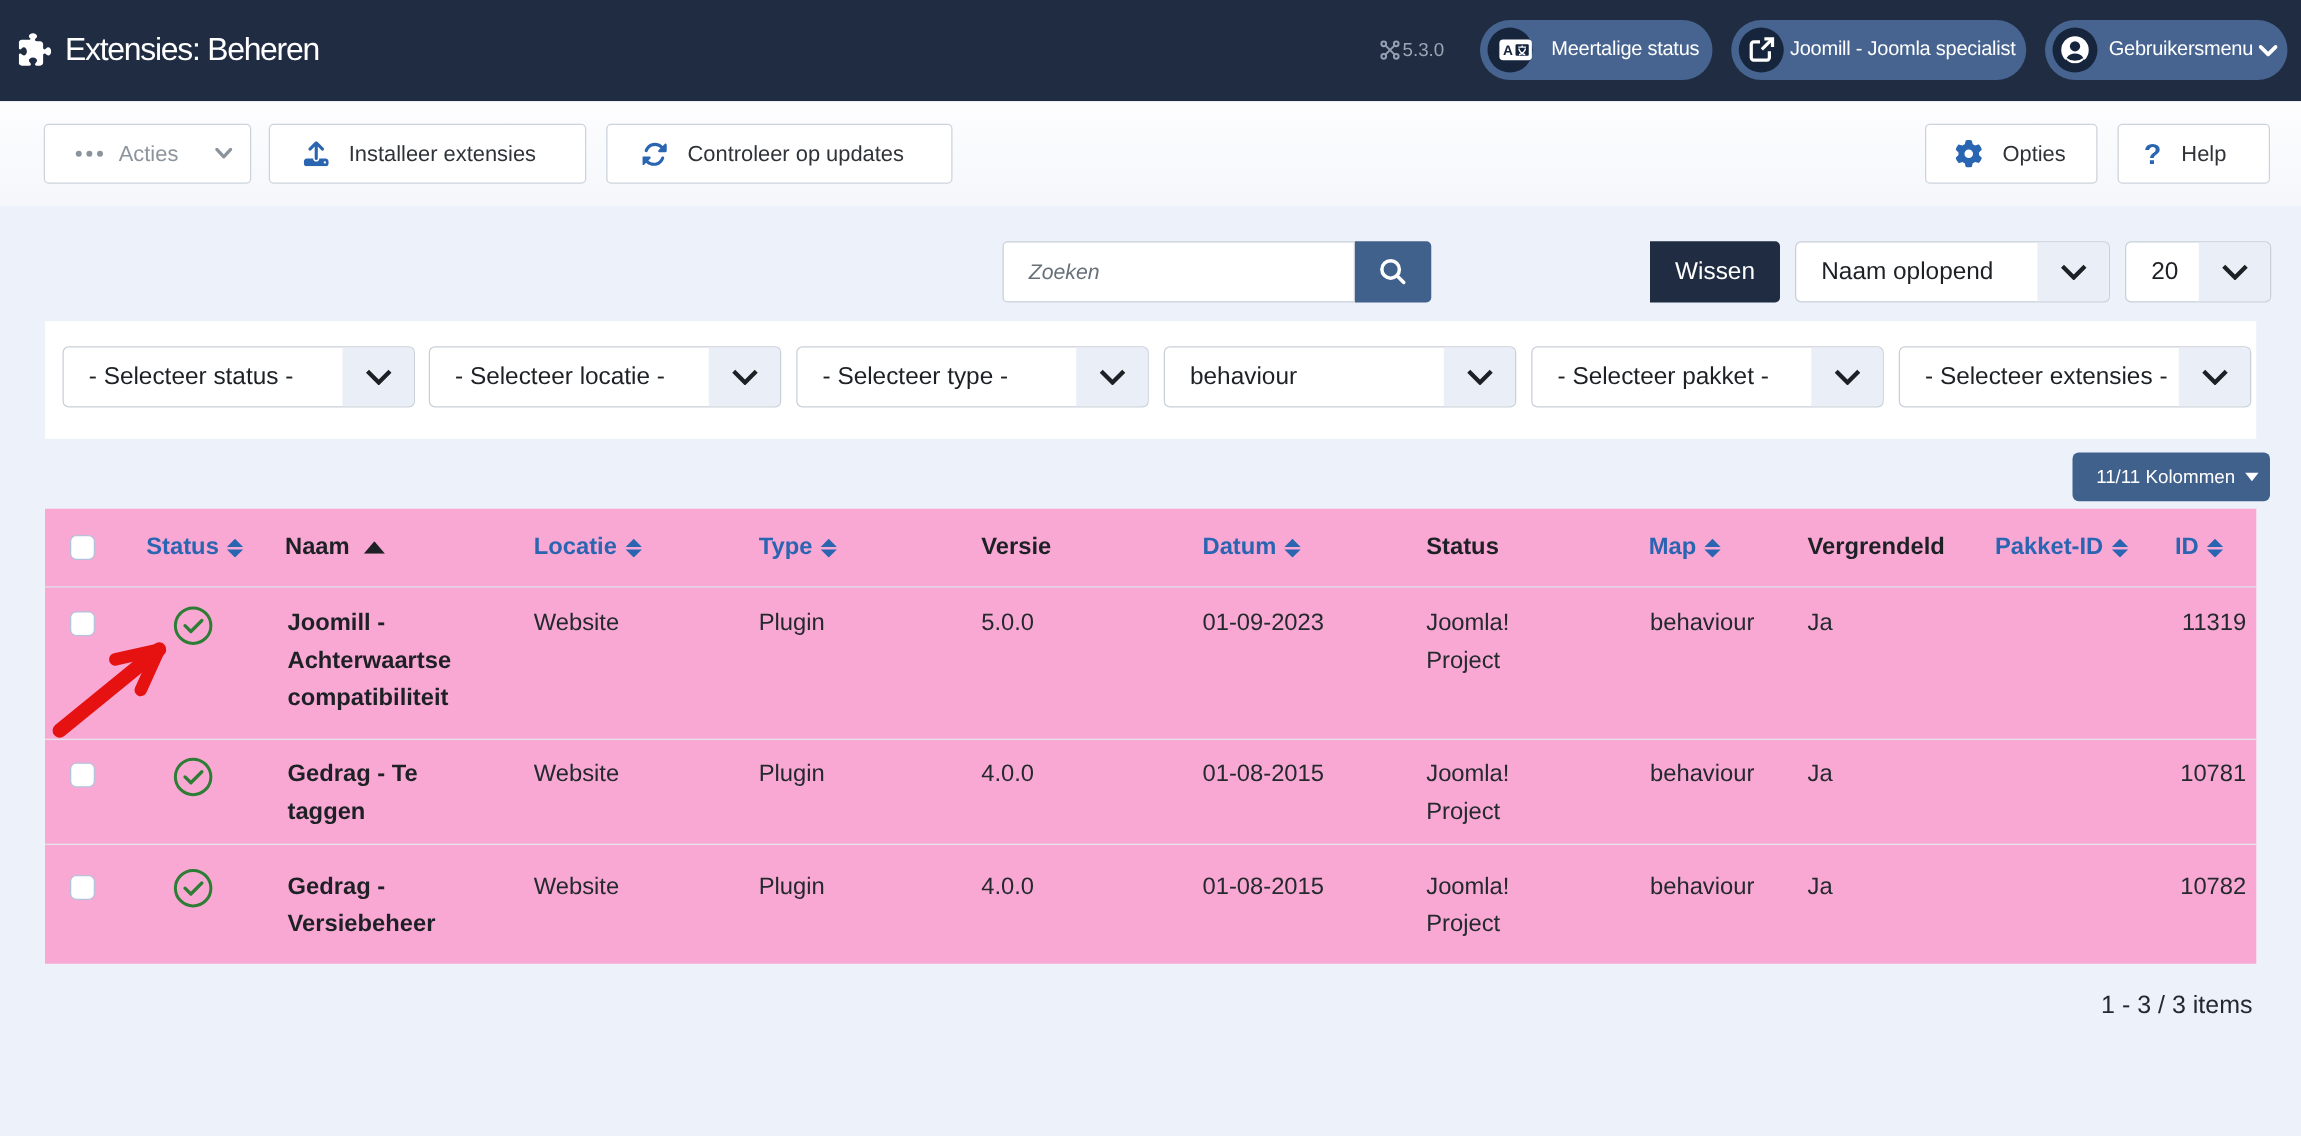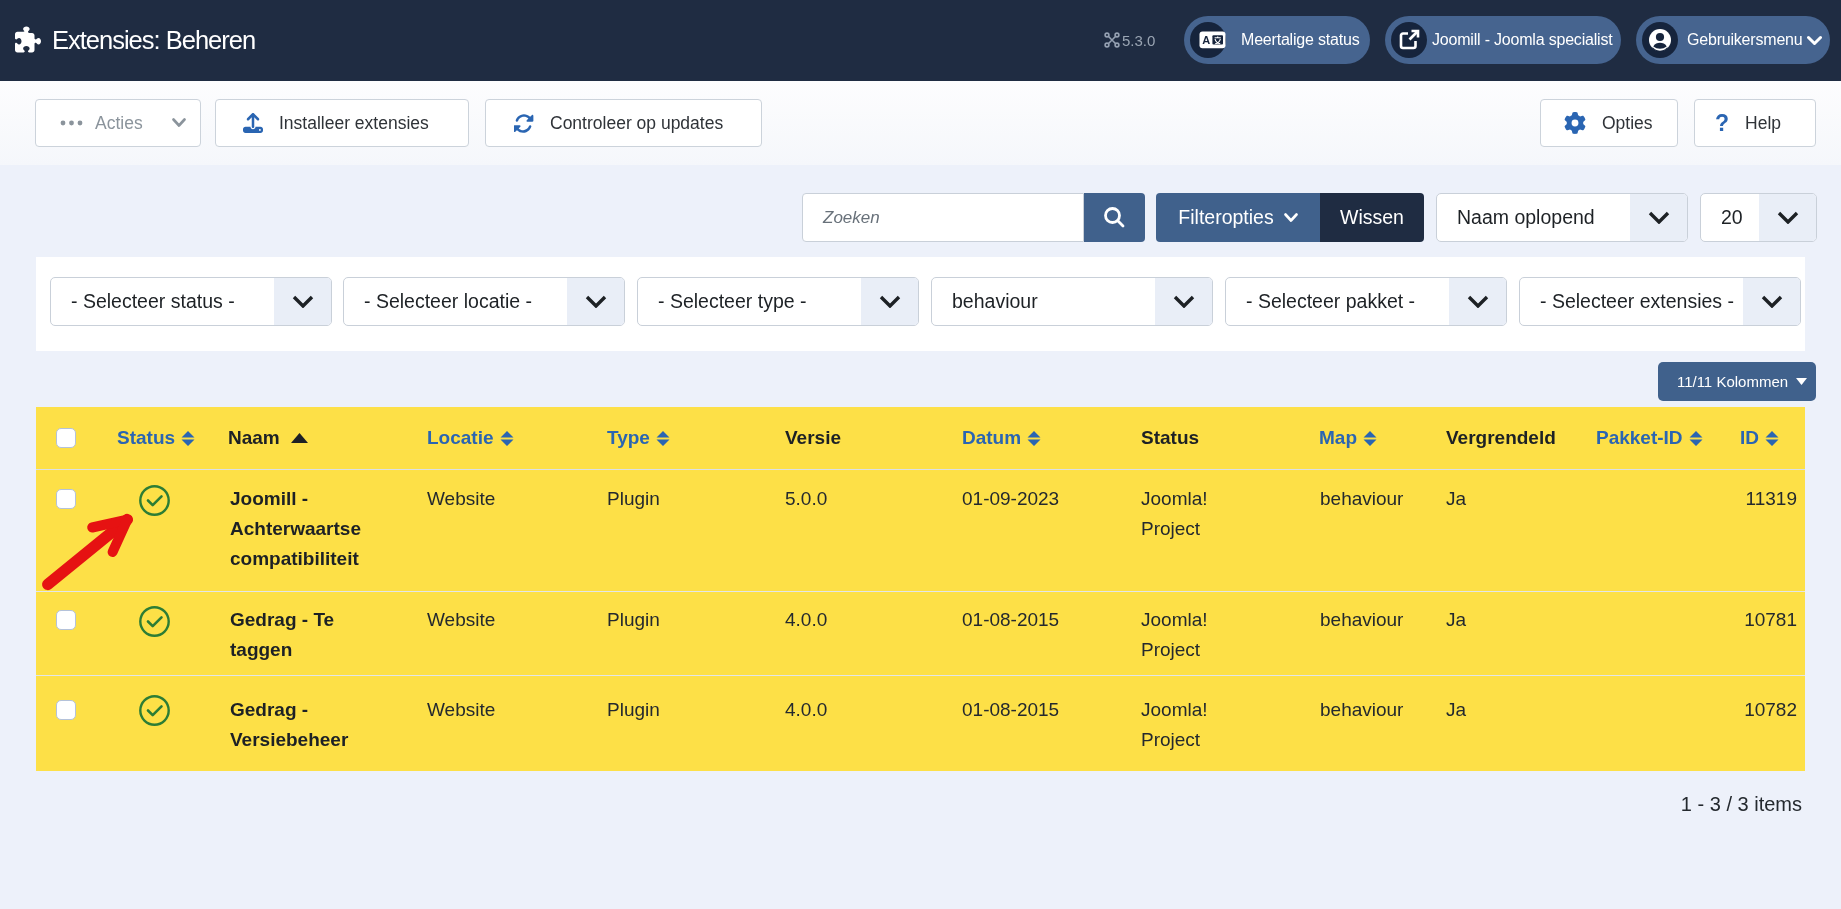--- a/index.html
+++ b/index.html
@@ -32,21 +32,21 @@
 .sel .txt { position:absolute; left:20px; top:0; height:100%; display:flex; align-items:center; font-size:19.5px; color:#1d2125; white-space:nowrap; }
 .sel .zone { position:absolute; right:0; top:0; bottom:0; width:57px; background:#e9eef7; border-radius:0 4px 4px 0; display:flex; align-items:center; justify-content:center; }
 
 
 #filterbar { position:absolute; left:36px; top:257px; width:1769px; height:94px; background:#fff; }
 
 
 #kolom { position:absolute; left:1658px; top:362px; width:158px; height:39px; background:#40618c; border-radius:5px; color:#fff; font-size:15px; display:flex; align-items:center; justify-content:center; gap:8px; padding-left:10px; }
 
 
-#tbl { position:absolute; left:36px; top:407px; width:1769px; height:364px; background:#fde047; }
+#tbl { position:absolute; left:36px; top:407px; width:1769px; height:364px; background:#f9a8d4; }
 .hrow { position:absolute; left:0; top:0; width:1769px; height:63px; border-bottom:1px solid #dbe0e5; }
 .hcell { position:absolute; top:0; height:62px; display:flex; align-items:center; gap:6px; font-weight:bold; font-size:19px; color:#1d2125; white-space:nowrap; }
 .hcell.lnk { color:#2a65b2; }
 .row { position:absolute; left:0; width:1769px; border-bottom:1px solid #e2e6ea; }
 .cell { position:absolute; font-size:19px; color:#24292e; line-height:30px; white-space:nowrap; }
 .cell.name { font-weight:bold; color:#1d2125; white-space:normal; width:148px; }
 .cbox { position:absolute; width:20px; height:20px; border:1px solid #b4c2da; border-radius:5px; background:#fff; }
 
 #items { position:absolute; top:793px; left:0; width:1802px; text-align:right; font-size:20px; color:#24292e; }
 </style>
@@ -143,26 +143,20 @@
 
   <div class="ctl" id="searchinput" style="left:802px;width:282px;">
       <span class="ph">Zoeken</span>
     </div>
   <div class="ctl bluebtn" style="left:1084px;width:61px;border-radius:0 4px 4px 0;">
     <svg width="23" height="23" viewBox="0 0 23 23">
         <circle cx="9.5" cy="9.5" r="7" fill="none" stroke="#fff" stroke-width="2.8"></circle>
         <path d="M14.8 14.8 L20 20" stroke="#fff" stroke-width="2.8" stroke-linecap="round"></path>
       </svg>
   </div>
-  <div class="ctl bluebtn" style="left:1156px;width:164px;border-radius:4px 0 0 4px;gap:10px;">
-    <span>Filteropties</span>
-    <svg width="14" height="10" viewBox="0 0 14 10">
-        <path d="M1.5 1.5 L7 7.5 L12.5 1.5" fill="none" stroke="#fff" stroke-width="2.6" stroke-linecap="round" stroke-linejoin="round"></path>
-      </svg>
-  </div>
   <div class="ctl darkbtn" style="left:1320px;width:104px;border-radius:0 4px 4px 0;">Wissen</div>
   <div class="sel ctl" style="left:1436px;width:252px;">
     <span class="txt">Naam oplopend</span>
     <span class="zone">
         <svg width="22" height="13" viewBox="0 0 22 13">
           <path d="M2 2 L11 11 L20 2" fill="none" stroke="#1d2125" stroke-width="3.4"></path>
         </svg>
       </span>
   </div>
   <div class="sel ctl" style="left:1700px;width:117px;">

